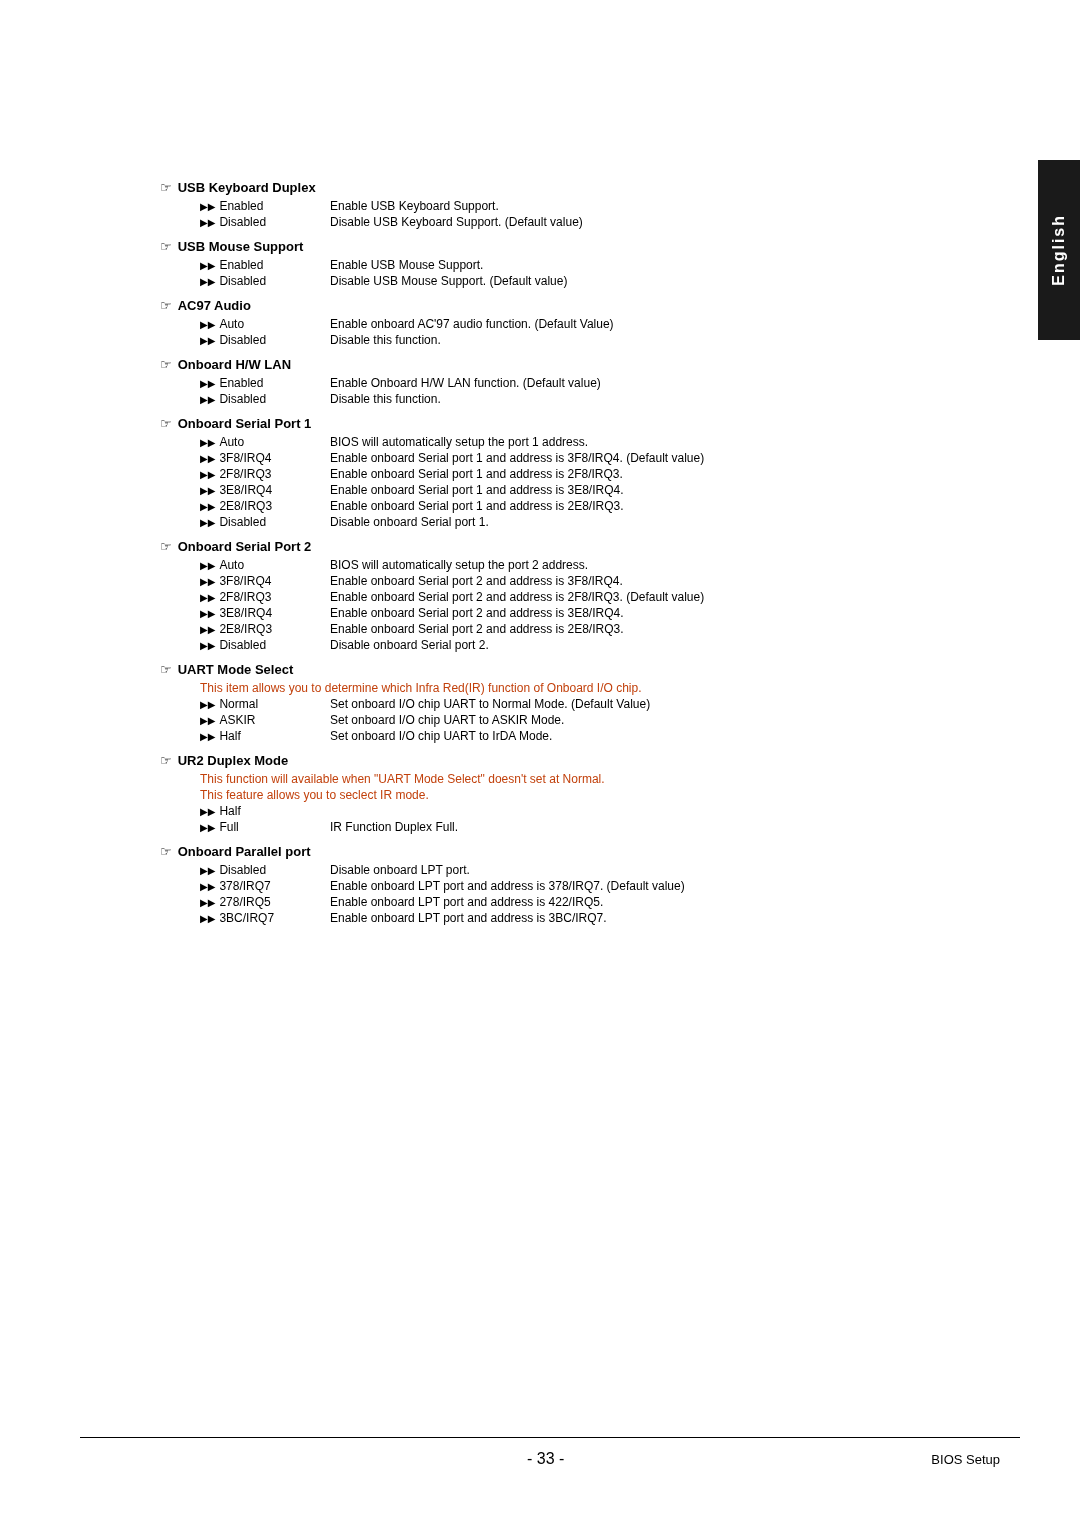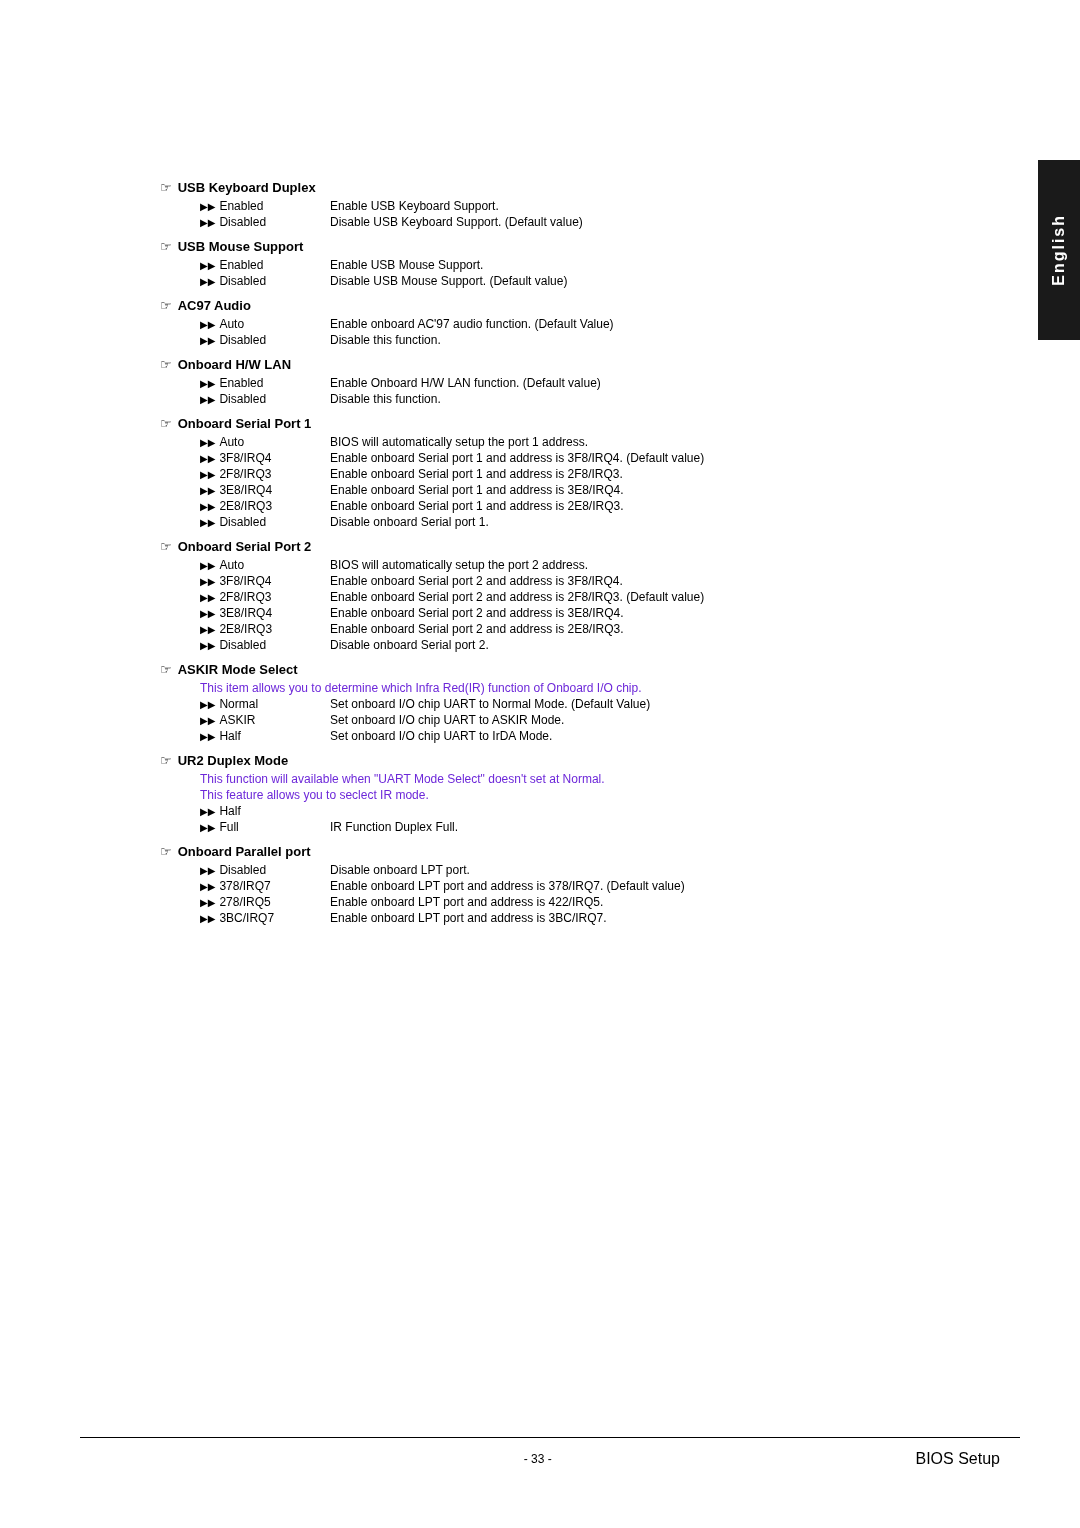--- a/index.html
+++ b/index.html
@@ -88,21 +88,21 @@
 
     .option-value {
       font-size: 12px;
       flex: 1;
     }
 
     .note-text {
       padding-left: 40px;
       font-size: 12px;
       margin-bottom: 2px;
-      color: #6d28d9;
+      color: #c2410c;
     }
 
     
     .footer {
       position: absolute;
       bottom: 60px;
       left: 0;
       right: 0;
       display: flex;
       align-items: center;
@@ -114,25 +114,25 @@
       bottom: 90px;
       left: 80px;
       right: 60px;
       height: 1px;
       background: #000;
     }
 
     .footer-page {
       flex: 1;
       text-align: center;
-      font-size: 12px;
+      font-size: 16px;
     }
 
     .footer-label {
-      font-size: 16px;
+      font-size: 13px;
       margin-left: auto;
     }
   </style>
 </head>
 <body>
 
 <div class="page-container">
 
   <div class="side-tab">
     <span class="side-tab-text">English</span>
@@ -311,21 +311,21 @@
           <div class="option-key">
             <span class="arrow">▶▶</span>
             <span>Disabled</span>
           </div>
           <div class="option-value">Disable onboard Serial port 2.</div>
         </div>
       </div>
       <div class="section">
         <div class="section-title">
           <span class="section-icon">☞</span>
-          <span>ASKIR Mode Select</span>
+          <span>UART Mode Select</span>
         </div>
         <div class="note-text">This item allows you to determine which Infra Red(IR) function of Onboard I/O chip.</div>
         <div class="option-row">
           <div class="option-key">
             <span class="arrow">▶▶</span>
             <span>Normal</span>
           </div>
           <div class="option-value">Set onboard I/O chip UART to Normal Mode. (Default Value)</div>
         </div>
         <div class="option-row">

